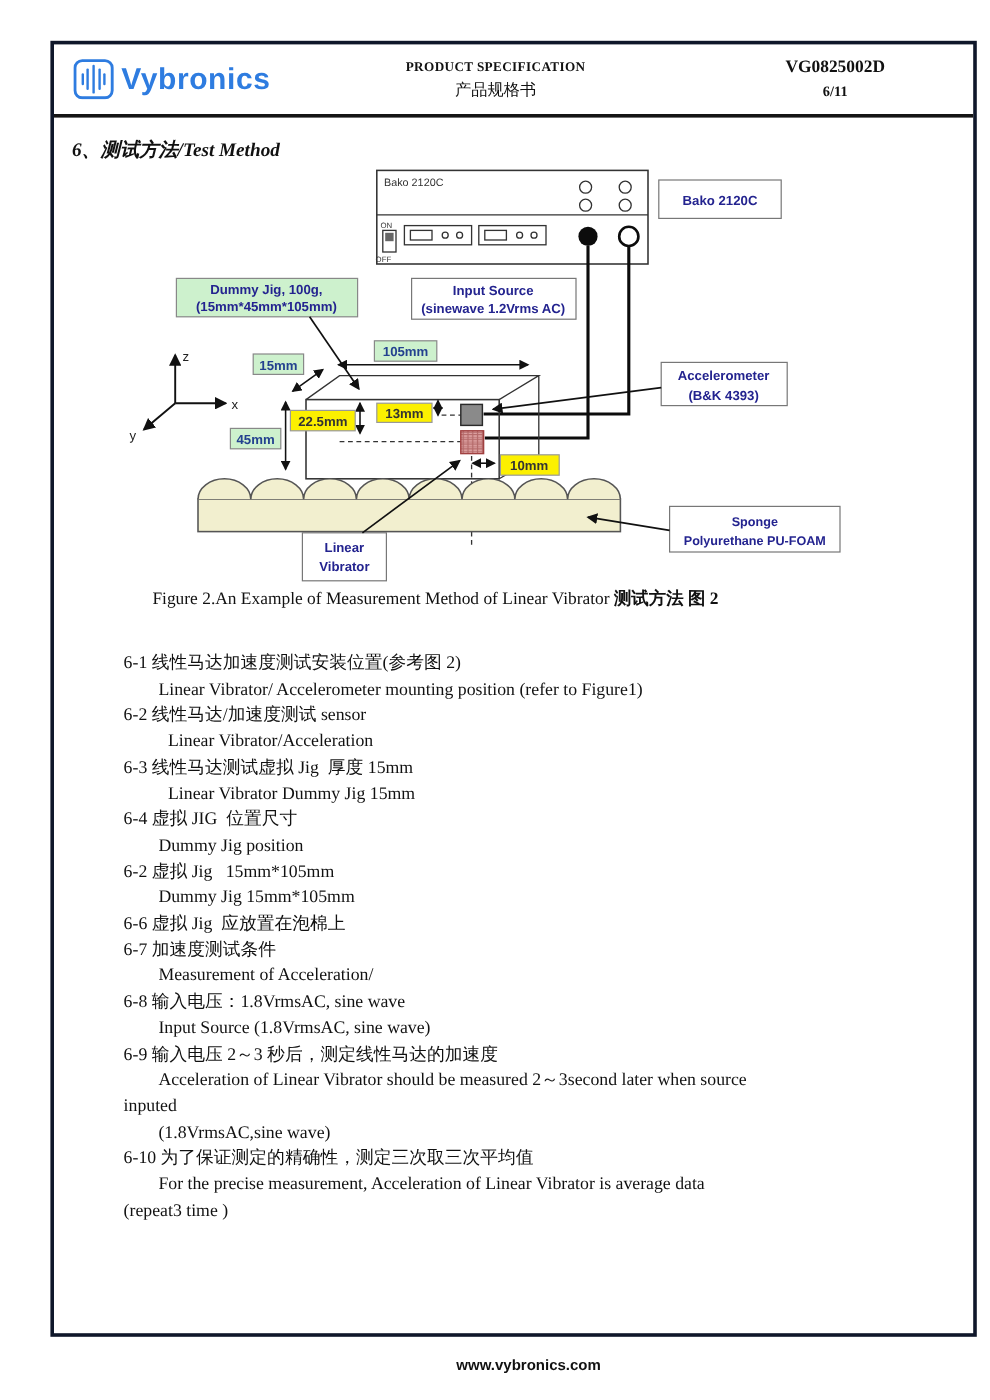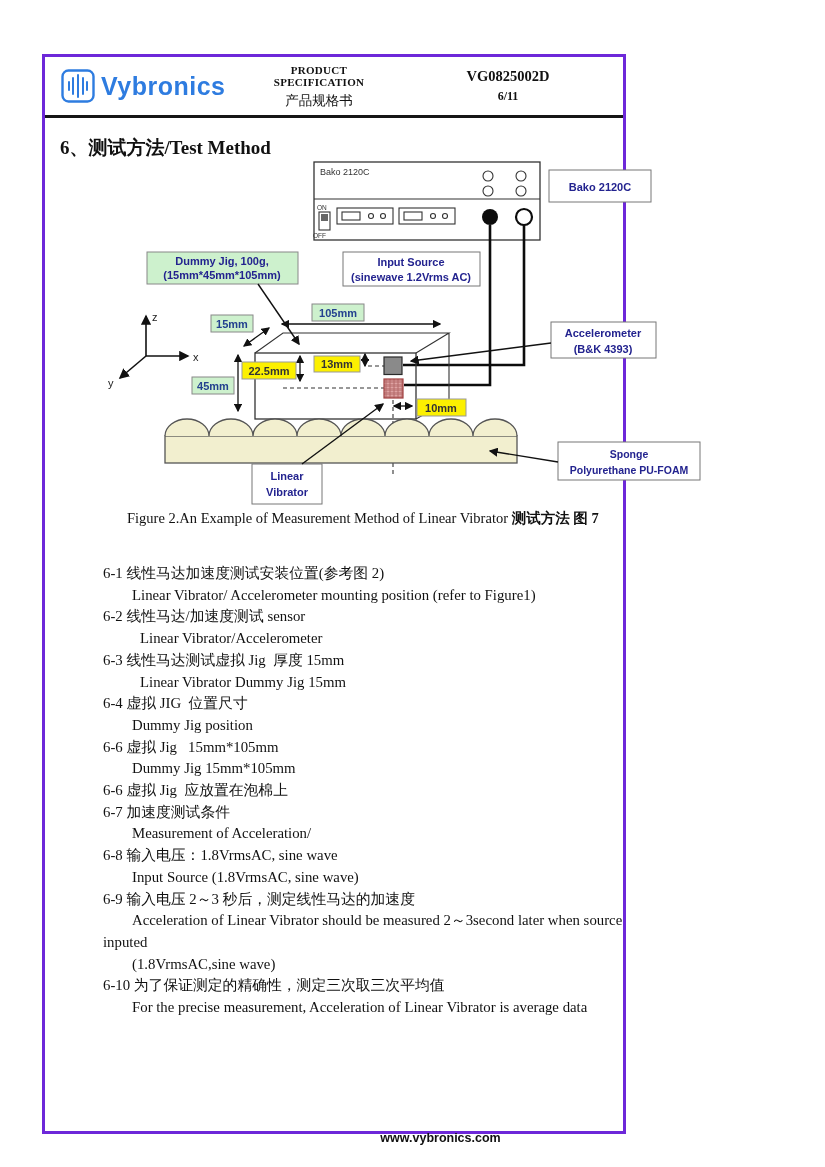--- a/index.html
+++ b/index.html
@@ -1,34 +1,34 @@
 <!DOCTYPE html>
 <html><head>
 <meta charset="utf-8">
 <style>
   html,body{margin:0;padding:0;background:#e8e8e8;}
   .page{position:relative;width:825px;height:1167px;background:#ffffff;overflow:hidden;
         font-family:"Liberation Serif",serif;color:#111;}
-  .frame{position:absolute;left:42px;top:54px;width:584px;height:1080px;
-         border:3px solid #6d28d9;box-sizing:border-box;}
+  .frame{position:absolute;left:42px;top:34px;width:772px;height:1080px;
+         border:3px solid #0f172a;box-sizing:border-box;}
   
   .header{position:absolute;left:0;top:0;width:100%;height:58px;
           border-bottom:3px solid #151515;display:flex;align-items:center;box-sizing:content-box;}
   .logo{flex:0 0 200px;display:flex;align-items:center;padding-left:16px;box-sizing:border-box;}
   .logo-icon{width:34px;height:34px;margin-right:6px;}
   .logo-text{font-family:"Liberation Sans",sans-serif;font-weight:bold;font-size:25px;
              color:#2e7ce0;letter-spacing:0.5px;}
   .title-block{flex:1;text-align:center;line-height:1.15;}
   .title-en{font-weight:bold;font-size:11px;letter-spacing:0.3px;}
   .title-zh{font-size:13.5px;margin-top:4px;}
   .doc-block{flex:0 0 230px;text-align:center;line-height:1.15;}
   .doc-num{font-weight:bold;font-size:14.5px;}
   .doc-page{font-weight:bold;font-size:12px;margin-top:5px;}
   
-  .section-title{position:absolute;left:15px;top:78px;font-weight:bold;font-size:19px;}
+  .section-title{position:absolute;left:15px;top:78px;font-weight:bold;font-size:16px;font-style:italic;}
   
   .diagram{position:absolute;left:50px;top:98px;width:650px;height:352px;
            font-family:"Liberation Sans",sans-serif;}
   .boxline{fill:#ffffff;stroke:#333;stroke-width:1.3;}
   .thin{stroke:#333;stroke-width:1.1;fill:none;}
   .wire{stroke:#0c0c0c;stroke-width:2.6;fill:none;}
   .dim{stroke:#111;stroke-width:1.3;marker-start:url(#ah);marker-end:url(#ah);}
   .ptr{stroke:#111;stroke-width:1.4;fill:none;marker-end:url(#ah);}
   .axis{stroke:#111;stroke-width:1.6;marker-end:url(#ah);}
   .dash{stroke:#333;stroke-width:1.1;stroke-dasharray:4 3;fill:none;}
@@ -213,42 +213,43 @@
         <text class="navy" x="287" y="468">Linear</text>
         <text class="navy" x="287" y="484">Vibrator</text>
       </g>
 
       <line class="ptr" x1="258" y1="272" x2="299" y2="332"></line>
       <line class="ptr" x1="551" y1="331" x2="411" y2="349"></line>
       <line class="ptr" x1="302" y1="452" x2="383" y2="392"></line>
       <line class="ptr" x1="558" y1="450" x2="490" y2="439"></line>
     </svg>
 
-    <div class="caption"><span>Figure 2.An Example of Measurement Method of Linear Vibrator </span><b>测试方法 图 7</b></div>
+    <div class="caption"><span>Figure 2.An Example of Measurement Method of Linear Vibrator </span><b>测试方法 图 2</b></div>
 
     <div class="method-list">
       <div class="ln">6-1 线性马达加速度测试安装位置(参考图 2)</div>
       <div class="ln ind">Linear Vibrator/ Accelerometer mounting position (refer to Figure1)</div>
       <div class="ln">6-2 线性马达/加速度测试 sensor</div>
-      <div class="ln ind2">Linear Vibrator/Accelerometer</div>
+      <div class="ln ind2">Linear Vibrator/Acceleration</div>
       <div class="ln">6-3 线性马达测试虚拟 Jig  厚度 15mm</div>
       <div class="ln ind2">Linear Vibrator Dummy Jig 15mm</div>
       <div class="ln">6-4 虚拟 JIG  位置尺寸</div>
       <div class="ln ind">Dummy Jig position</div>
-      <div class="ln">6-6 虚拟 Jig   15mm*105mm</div>
+      <div class="ln">6-2 虚拟 Jig   15mm*105mm</div>
       <div class="ln ind">Dummy Jig 15mm*105mm</div>
       <div class="ln">6-6 虚拟 Jig  应放置在泡棉上</div>
       <div class="ln">6-7 加速度测试条件</div>
       <div class="ln ind">Measurement of Acceleration/</div>
       <div class="ln">6-8 输入电压：1.8VrmsAC, sine wave</div>
       <div class="ln ind">Input Source (1.8VrmsAC, sine wave)</div>
       <div class="ln">6-9 输入电压 2～3 秒后，测定线性马达的加速度</div>
       <div class="ln ind">Acceleration of Linear Vibrator should be measured 2～3second later when source</div>
       <div class="ln">inputed</div>
       <div class="ln ind">(1.8VrmsAC,sine wave)</div>
       <div class="ln">6-10 为了保证测定的精确性，测定三次取三次平均值</div>
       <div class="ln ind">For the precise measurement, Acceleration of Linear Vibrator is average data</div>
+      <div class="ln">(repeat3 time )</div>
     </div>
 
   </div>
 
   <div class="footer">www.vybronics.com</div>
 </div>
 
 </body></html>

